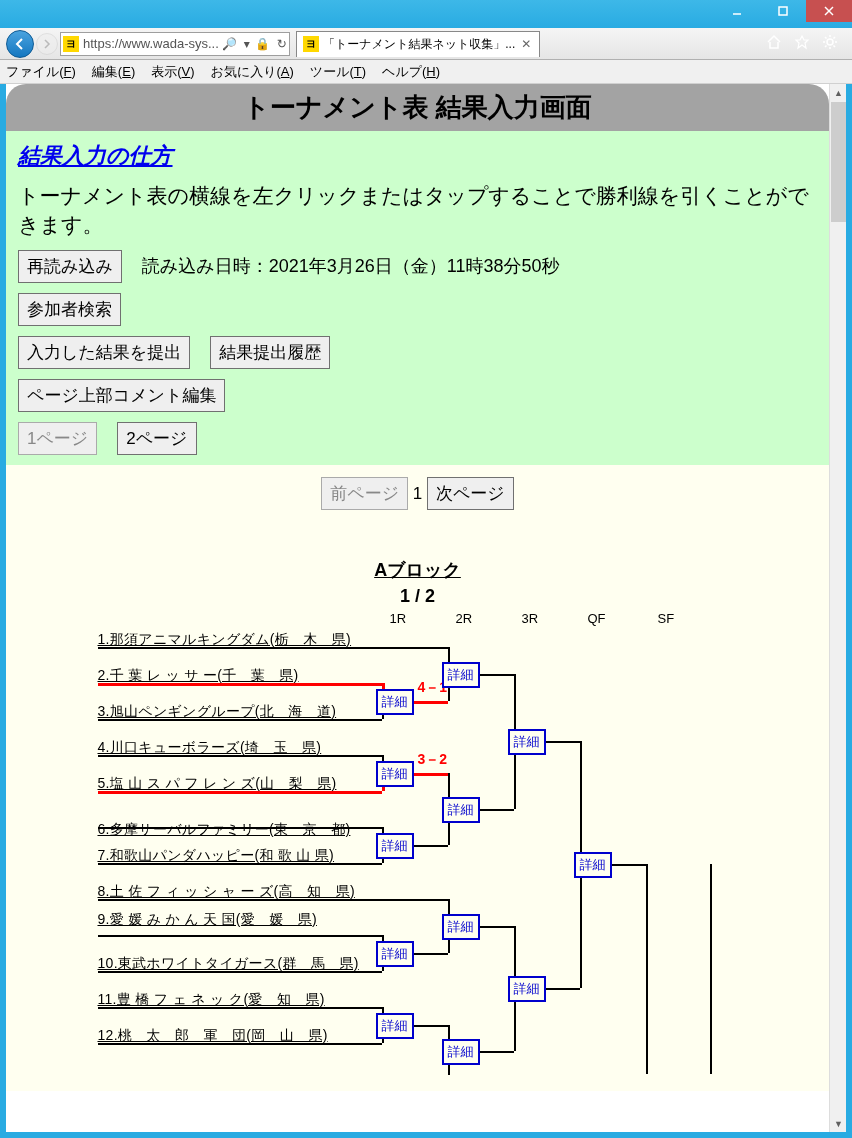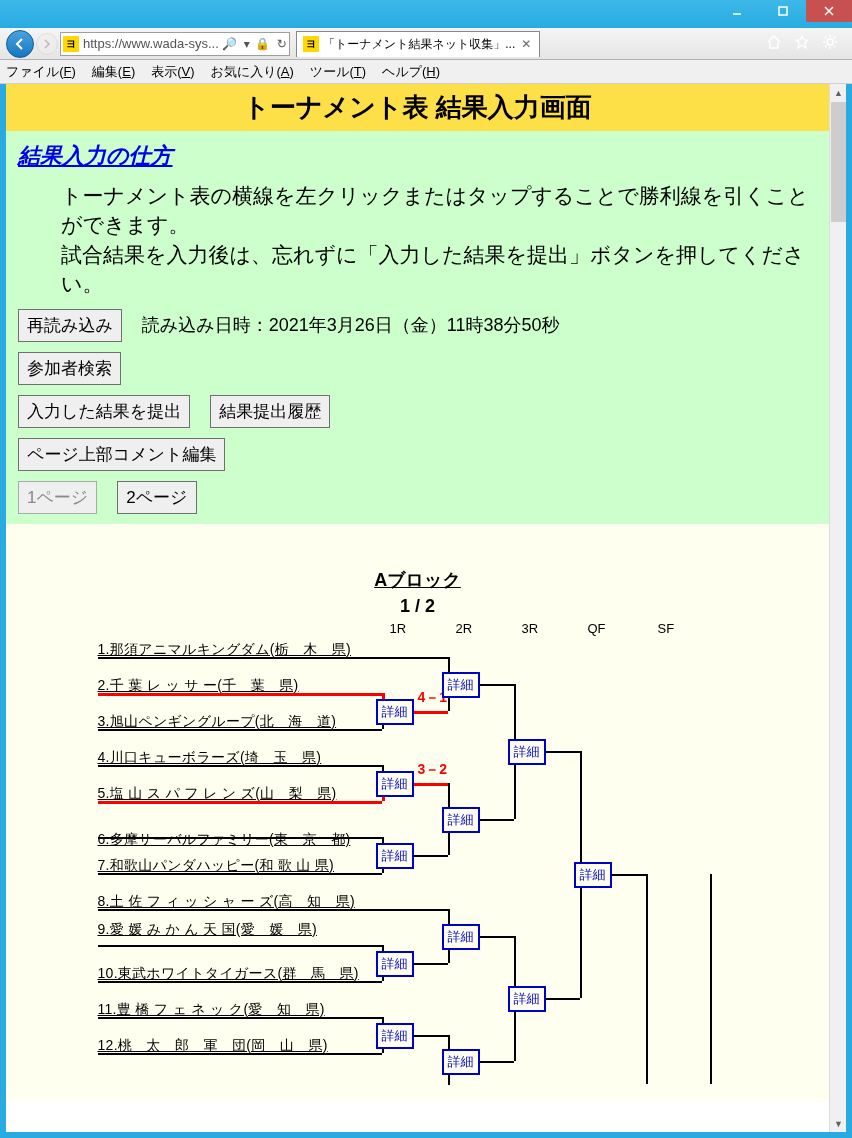--- a/index.html
+++ b/index.html
@@ -31,25 +31,25 @@
 
 
 .content-wrap { flex:1; background:#fff; position:relative; overflow:hidden; border-left:6px solid #29abe2; border-right:6px solid #29abe2; border-bottom:6px solid #29abe2; }
 .scroll-area { position:absolute; top:0; left:0; right:17px; bottom:0; overflow:hidden; background:#fff; }
 .scrollbar { position:absolute; top:0; right:0; width:17px; height:100%; background:#f0f0f0; border-left:1px solid #ddd; }
 .scrollbar-thumb { position:absolute; top:18px; width:15px; left:1px; height:120px; background:#cdcdcd; border-radius:0; }
 .scrollbar-arrow { position:absolute; left:0; width:17px; height:17px; display:flex;align-items:center;justify-content:center; font-size:9px; color:#606060;}
 .scrollbar-arrow.up{top:0;} .scrollbar-arrow.down{bottom:0;}
 
 
-.page { background:#fde047; }
+.page { background:#a3a3a3;border-radius:20px; }
 .page-title { font-size:26px; font-weight:bold; text-align:center; padding:6px 0; }
 .green-panel { background:#ccffcc; padding:10px 12px; }
 .link-howto { color:#0000ee; text-decoration:underline; font-size:22px; font-weight:bold;font-style:italic; }
-.instr { font-size:21px; line-height:1.4; margin-top:10px;margin-left:43px; }
+.instr { font-size:21px; line-height:1.4; margin-top:10px; }
 .btn { display:inline-block; background:#efefef; border:1px solid #707070; padding:4px 8px; font-size:17px; font-family:inherit; cursor:pointer; }
 .btn-row { margin-top:10px; display:flex; align-items:center; gap:20px; flex-wrap:wrap; font-size:18px; }
 .btn-disabled { background:#efefef; color:#888; border:1px solid #aaa; }
 
 .yellow-panel { background:#fffff0; padding:4px 0 0 0; }
 .pagenav-center { text-align:center; padding:8px 0; font-size:17px;}
 .block-title { text-align:center; font-size:18px; text-decoration:underline; font-weight:bold; margin-top:40px; }
 .block-sub { text-align:center; font-size:18px; font-weight:bold; margin-top:4px;}
 
 
@@ -138,21 +138,20 @@
   </div>
 
   <div class="content-wrap">
     <div class="scroll-area">
       <div class="page">
         <div class="page-title">トーナメント表 結果入力画面</div>
 
         <div class="green-panel">
           <a href="#" class="link-howto">結果入力の仕方</a>
           <div class="instr">トーナメント表の横線を左クリックまたはタップすることで勝利線を引くことができます。</div>
-          <div class="instr" style="margin-top:0">試合結果を入力後は、忘れずに「入力した結果を提出」ボタンを押してください。</div>
 
           <div class="btn-row">
             <button class="btn">再読み込み</button>
             <span>読み込み日時：2021年3月26日（金）11時38分50秒</span>
           </div>
           <div class="btn-row">
             <button class="btn">参加者検索</button>
           </div>
           <div class="btn-row">
             <button class="btn">入力した結果を提出</button>
@@ -161,20 +160,25 @@
           <div class="btn-row">
             <button class="btn">ページ上部コメント編集</button>
           </div>
           <div class="btn-row">
             <button class="btn btn-disabled">1ページ</button>
             <button class="btn">2ページ</button>
           </div>
         </div>
 
         <div class="yellow-panel">
+          <div class="pagenav-center">
+            <button class="btn btn-disabled">前ページ</button>
+            <span>1</span>
+            <button class="btn">次ページ</button>
+          </div>
 
           <div class="block-title">Aブロック</div>
           <div class="block-sub">1 / 2</div>
 
           <div class="bracket" style="height:480px; margin-top:4px;">
 
             <span class="round-hdr" style="left:352px">1R</span>
             <span class="round-hdr" style="left:418px">2R</span>
             <span class="round-hdr" style="left:484px">3R</span>
             <span class="round-hdr" style="left:550px">QF</span>

